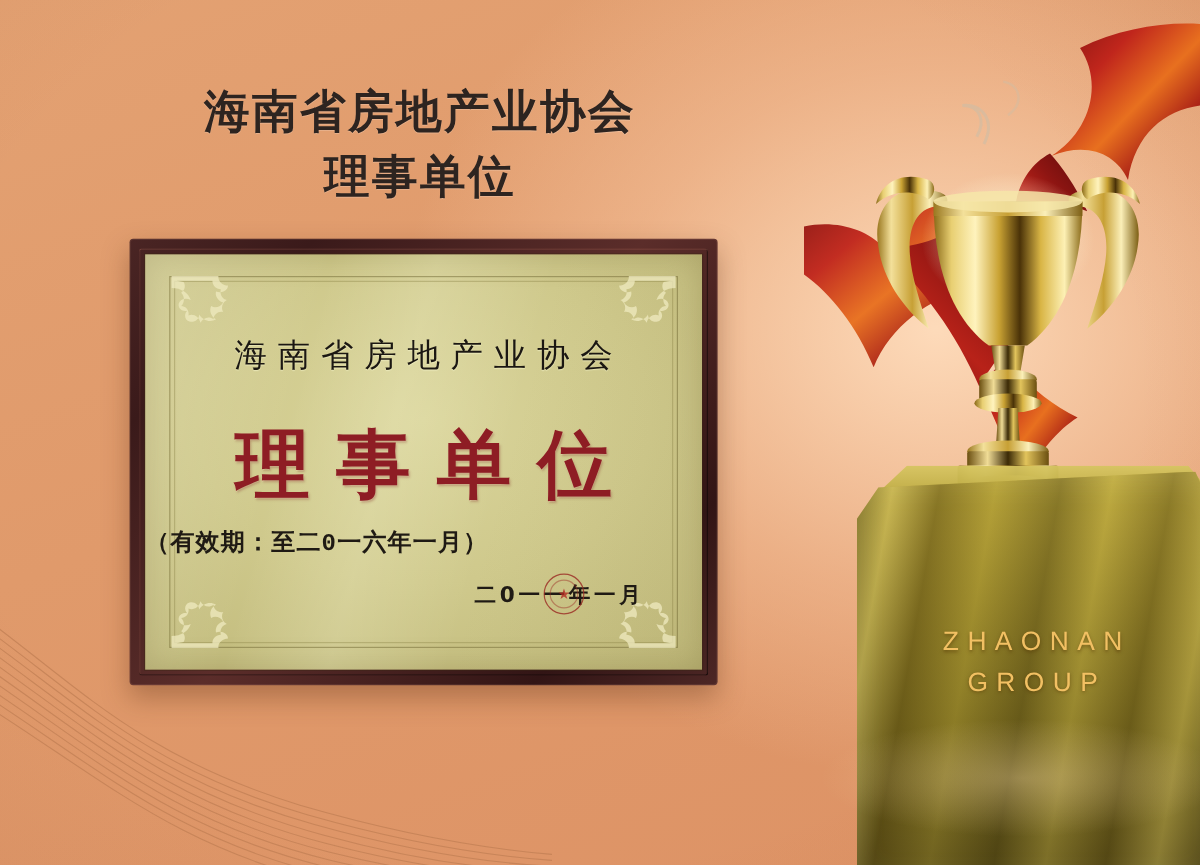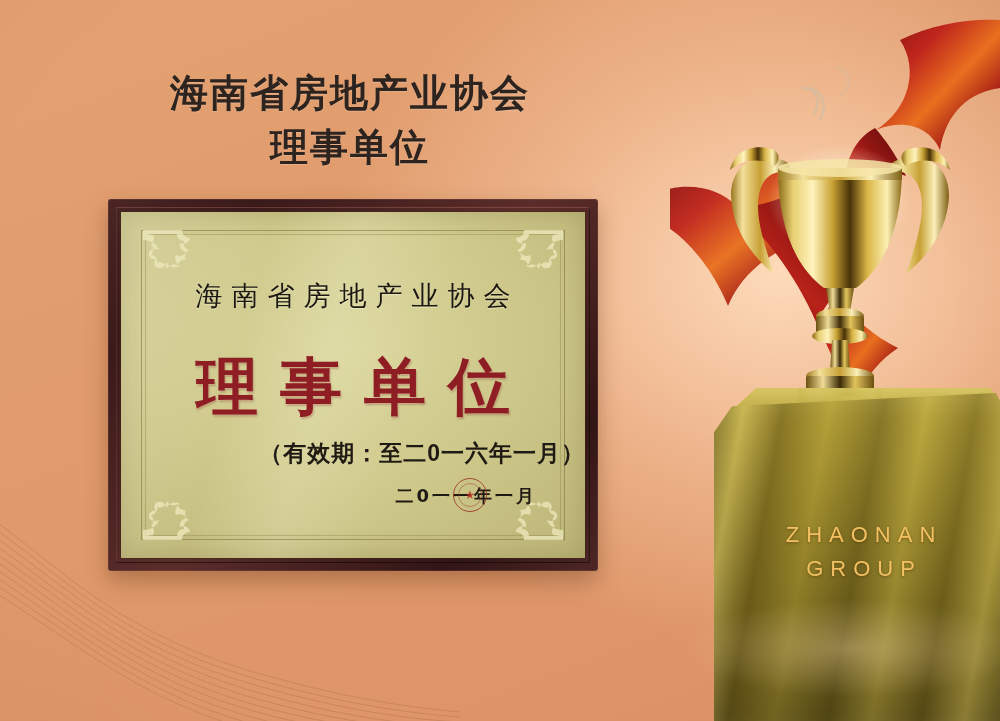--- a/index.html
+++ b/index.html
@@ -78,23 +78,23 @@
     text-shadow:0 1px 1px rgba(255,255,220,.5);
   }
   #award-title{
     position:absolute; left:0; right:0; top:144px; text-align:center;
     font-family:"DejaVu Serif","Liberation Serif",serif;
     font-size:62px; font-weight:bold; letter-spacing:22px; text-indent:22px;
     color:#8e1d24; line-height:1;
     text-shadow:1px 2px 2px rgba(120,30,30,.28), 0 1px 0 rgba(255,240,200,.35);
   }
   #validity{
-    position:absolute; left:0; right:0; top:226px; text-align:right;
-    font-family:Liberation Sans, sans-serif;
-    font-size:23px; font-weight:bold; letter-spacing:1px; color:#1f1a14;
+    position:absolute; left:0; right:0; top:226px; text-align:left;
+    font-family:Liberation Mono, monospace;
+    font-size:20px; font-weight:bold; letter-spacing:1px; color:#1f1a14;
   }
   #date-line{
     position:absolute; right:48px; top:272px;
     font-family:"DejaVu Sans","Liberation Sans",sans-serif;
     font-size:18px; font-weight:bold; letter-spacing:3px; color:#1f1a14;
   }
   #seal{
     position:absolute; right:98px; top:266px; width:34px; height:34px;
     border:1.4px solid #9b2b24; border-radius:50%; opacity:.80;
     display:flex; align-items:center; justify-content:center;

